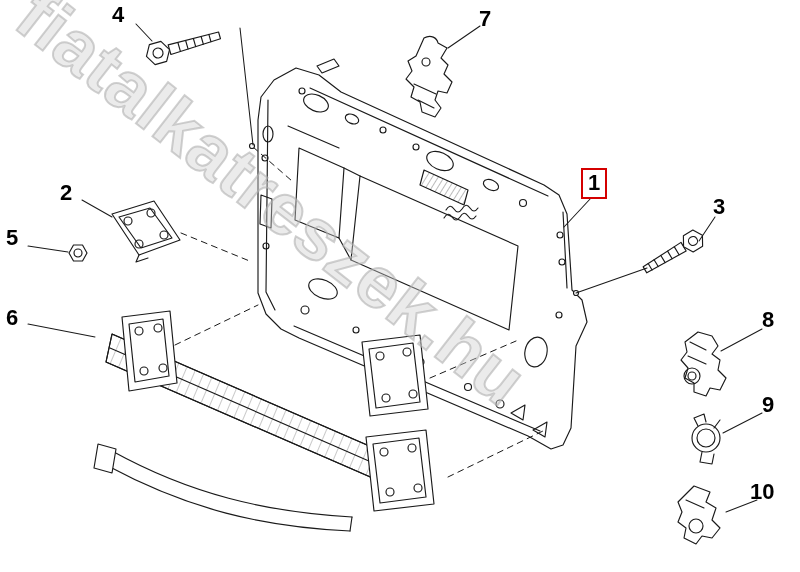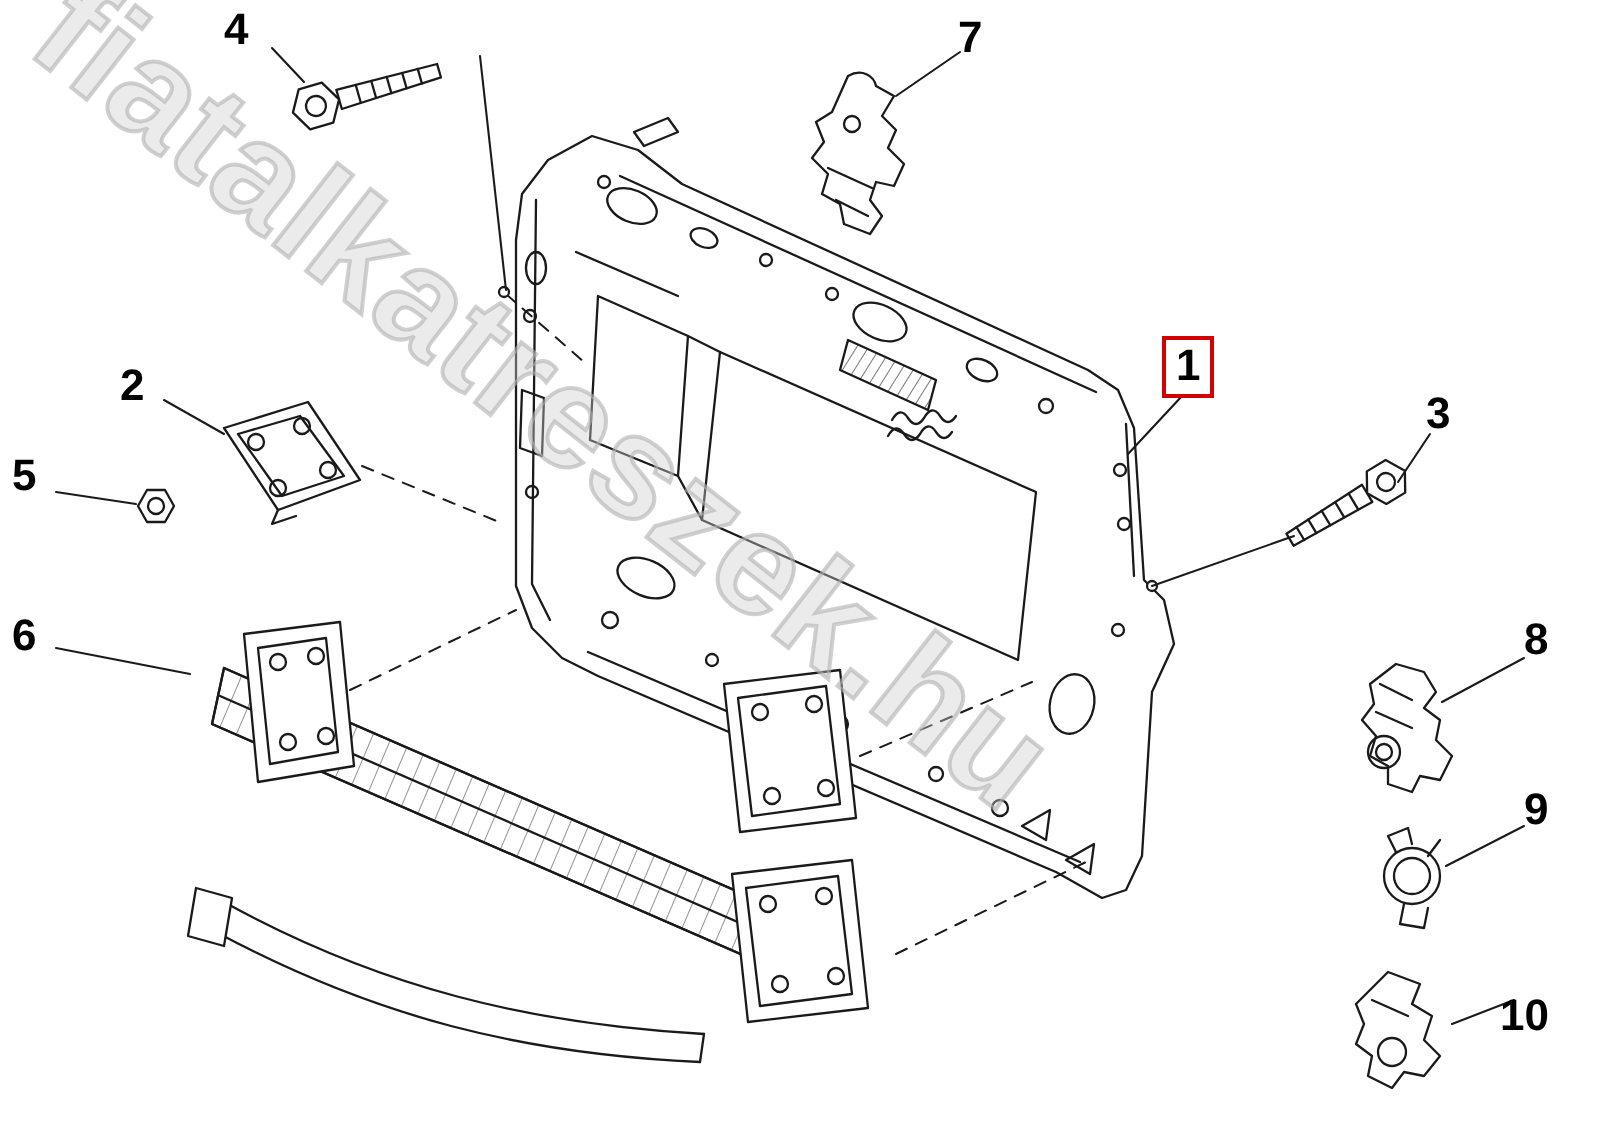--- a/index.html
+++ b/index.html
@@ -43,21 +43,21 @@
   }
   .c-1  { left:581px; top:168px; }
   .c-2  { left:60px;  top:182px; }
   .c-3  { left:713px; top:196px; }
   .c-4  { left:112px; top:4px;   }
   .c-5  { left:6px;   top:227px; }
   .c-6  { left:6px;   top:307px; }
   .c-7  { left:479px; top:8px;   }
   .c-8  { left:762px; top:309px; }
   .c-9  { left:762px; top:394px; }
-  .c-10 { left:750px; top:481px;margin-top:16px; }
+  .c-10 { left:750px; top:481px; }
 </style>
 </head>
 <body>
 
 <div class="stage">
 
   <svg class="art" width="800" height="572" viewBox="0 0 800 572">
     <defs>
       <pattern id="hatchBeam" width="9" height="9" patternUnits="userSpaceOnUse" patternTransform="rotate(23)">
         <line x1="0" y1="0" x2="0" y2="9" stroke="#777" stroke-width="0.8"></line>

